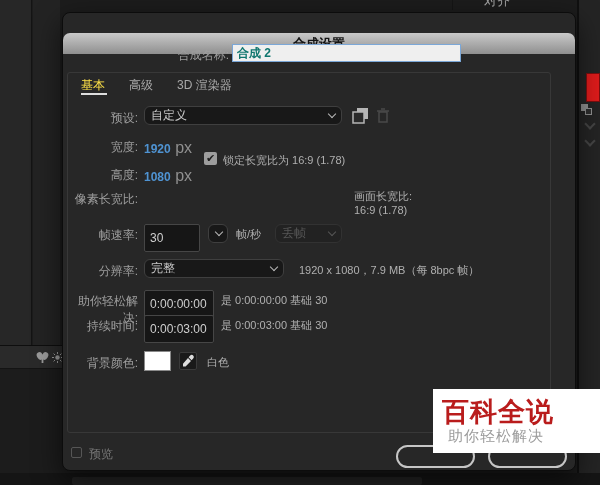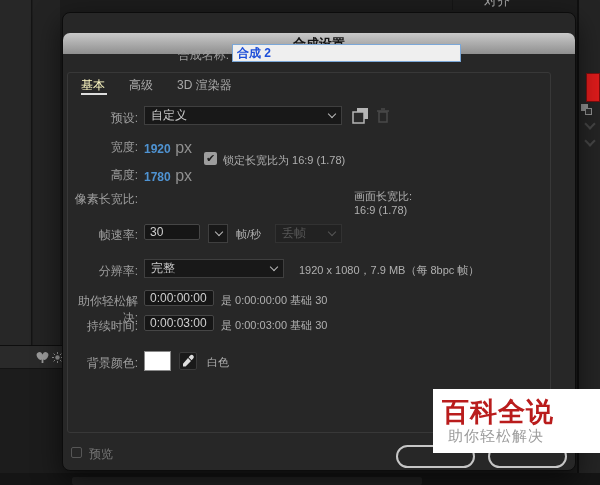--- a/index.html
+++ b/index.html
@@ -26,35 +26,35 @@
             border-radius:8px; box-shadow:0 10px 28px rgba(0,0,0,.6); }
   .titlebar { left:0; top:0; width:100%; height:21px; background:linear-gradient(#c9c9c9,#8f8f8f);
               border-radius:7px 7px 0 0; display:flex; align-items:center; justify-content:center;
               font-size:13px; font-weight:bold; color:#141414;margin-top:20px; }
   .lbl { color:#9e9e9e; font-size:12px; text-align:right; }
   .val-blue { color:#4f93d2; font-size:12px; font-weight:bold; }
   .unit { color:#8f8f8f; font-size:16px; }
   .info { color:#b0b0b0; font-size:11px; white-space:nowrap; }
 
   .name-input { left:169px; top:31px; width:229px; height:18px; background:#efefef; border:1px solid #7ba7d7;
-                font-size:12px; font-weight:bold; color:#1d4ed8; padding:0 4px; outline:none; }
+                font-size:12px; font-weight:bold; color:#0f766e; padding:0 4px; outline:none; }
 
   .tab { top:64px; font-size:12px; color:#a9a9a9; cursor:default; }
-  .tab.active { color:#fef9c3; }
+  .tab.active { color:#fde047; }
   .tab-underline { left:18px; top:80px; width:26px; height:2px; background:#dedede; }
 
   .panel { left:4px; top:59px; width:484px; height:361px; border:1px solid #383838; border-radius:3px; }
 
-  .dd { background:#181818; border:1px solid #3f3f3f; border-radius:0; height:19px; display:flex;
+  .dd { background:#181818; border:1px solid #3f3f3f; border-radius:6px; height:19px; display:flex;
         align-items:center; padding:0 6px; font-size:12px; color:#c9c9c9; }
   .dd .chev { margin-left:auto; }
   .chev { width:6px; height:6px; border-right:1.5px solid #b9b9b9; border-bottom:1.5px solid #b9b9b9;
           transform:rotate(45deg); margin-top:-3px; }
   .chev.dim { border-color:#565656; }
-  .tinput { background:#161616; border:1px solid #464646; border-radius:2px; height:16px; font-size:12px;
+  .tinput { background:#161616; border:1px solid #464646; border-radius:2px; height:28px; font-size:12px;
             color:#cfcfcf; padding:0 5px; outline:none; width:100%; }
   .dd.disabled { background:#222222; border-color:#323232; color:#565656; }
 
   .cb { width:13px; height:13px; background:#9d9d9d; border-radius:2px; display:flex; align-items:center;
         justify-content:center; font-size:11px; color:#1d1d1d; }
   .cb.empty { background:transparent; border:1px solid #565656; }
 
   .pill { width:79px; height:23px; border:2px solid #c6c6c6; border-radius:12px; background:#272727; }
 
   
@@ -131,21 +131,21 @@
       <line x1="5" y1="2" x2="9" y2="2" stroke="#4a4a4a" stroke-width="1.5"></line>
     </svg>
 
     <div class="abs lbl" style="left:0; top:66px; width:70px;">宽度:</div>
     <div class="abs" style="left:76px; top:66px;">
       <span class="val-blue">1920</span>
       <span class="unit">px</span>
     </div>
     <div class="abs lbl" style="left:0; top:94px; width:70px;">高度:</div>
     <div class="abs" style="left:76px; top:94px;">
-      <span class="val-blue">1780</span>
+      <span class="val-blue">1080</span>
       <span class="unit">px</span>
     </div>
 
     <div class="abs cb" style="left:136px; top:79px;">
       <span>✔</span>
     </div>
     <div class="abs info" style="left:155px; top:80px;">锁定长宽比为 16:9 (1.78)</div>
 
     <div class="abs lbl" style="left:0; top:118px; width:70px;">像素长宽比:</div>
     <div class="abs info" style="left:286px; top:116px;">画面长宽比:</div>

